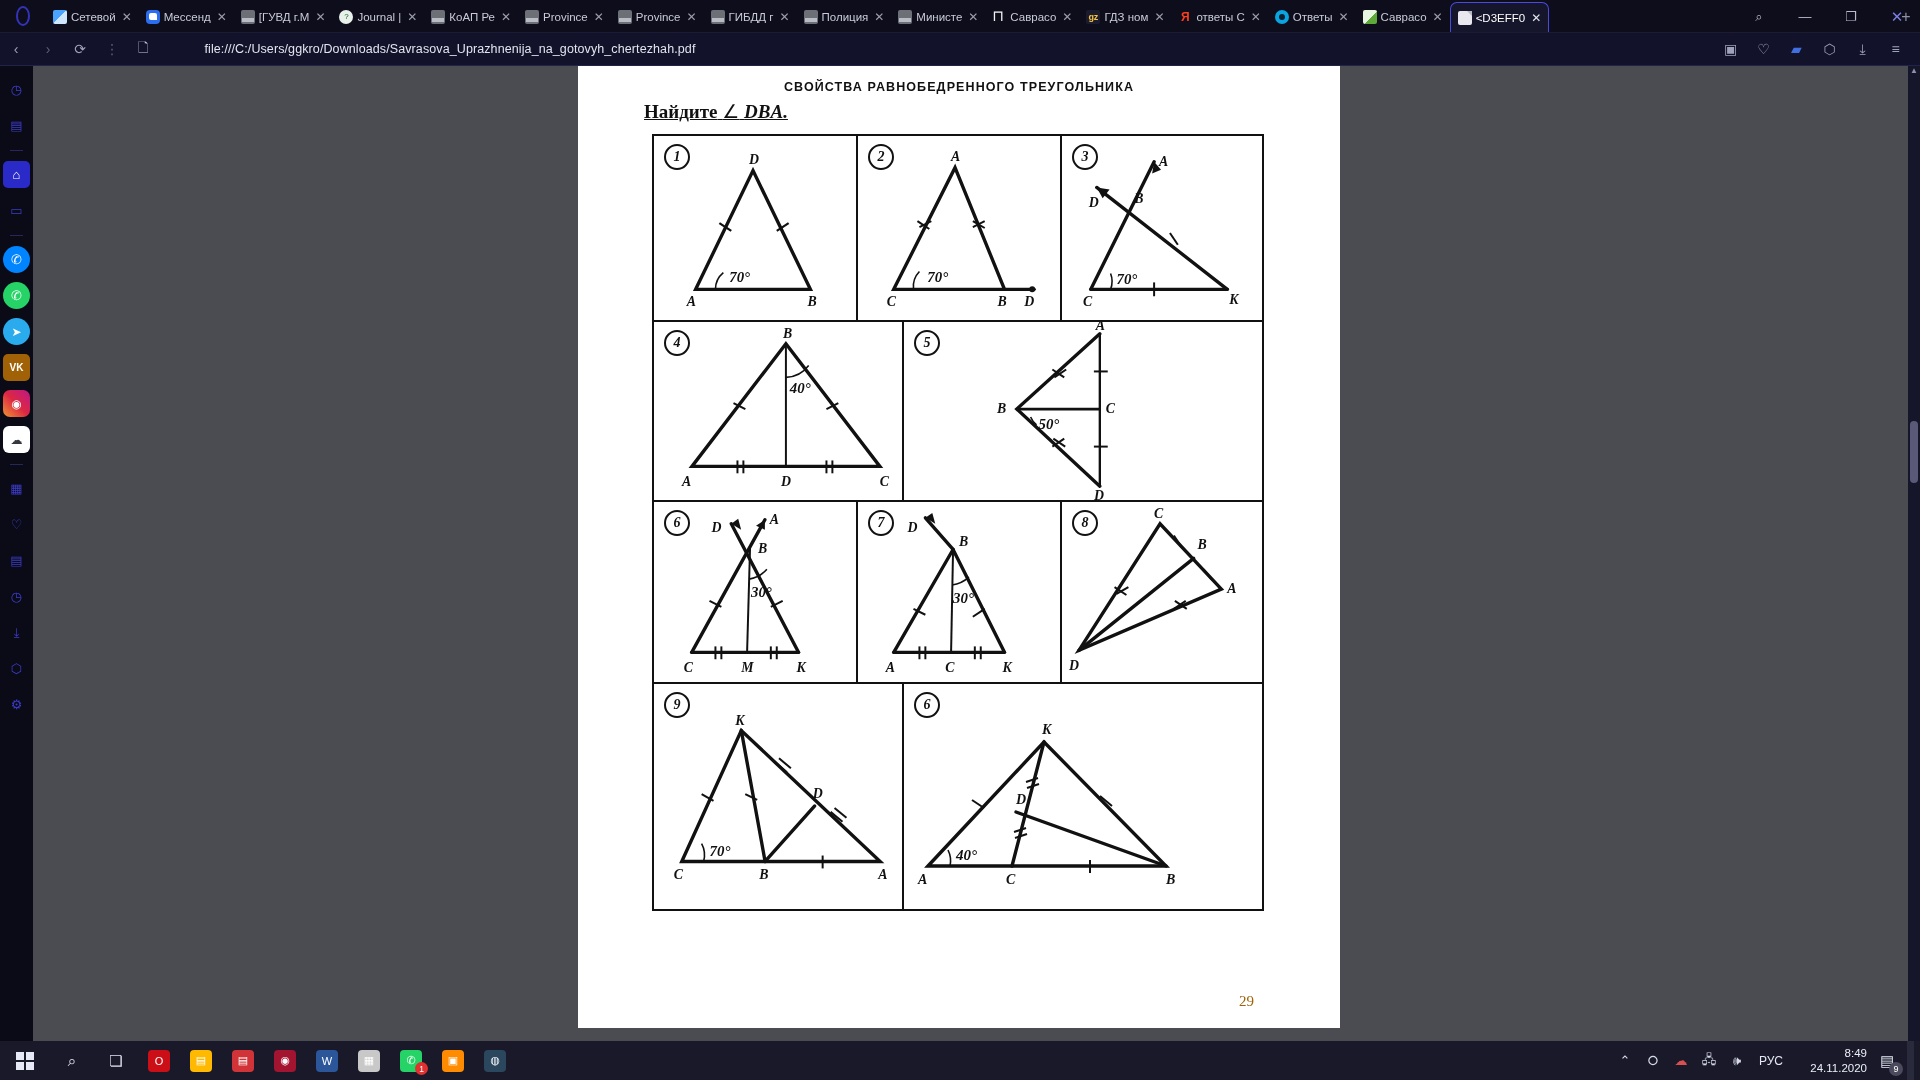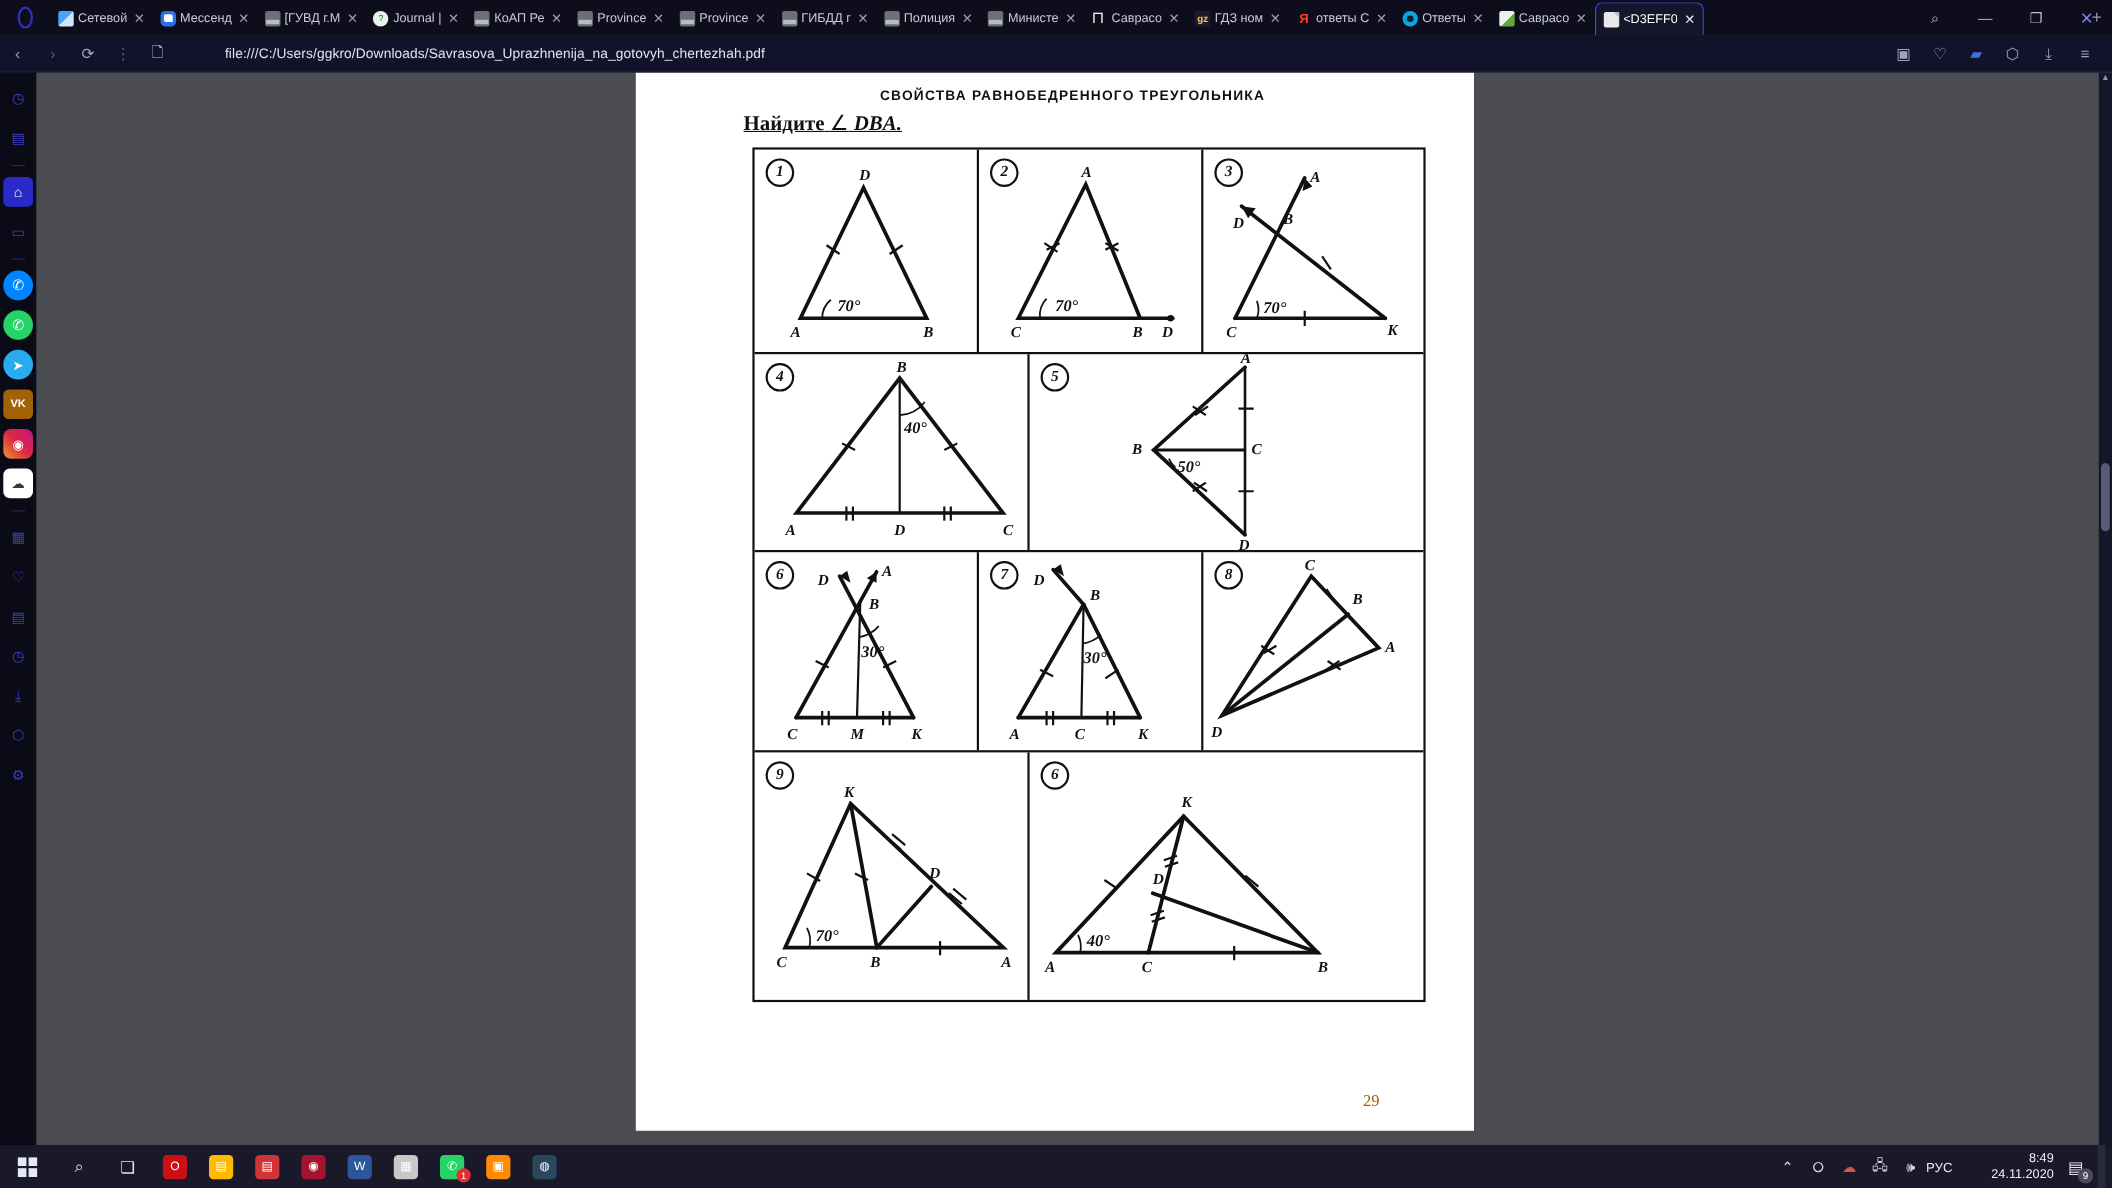--- a/index.html
+++ b/index.html
@@ -130,21 +130,20 @@
 
   
   .viewport {
     position:absolute; left:33px; top:66px; width:1887px; height:975px;
     background:#4b4b52;
     overflow:hidden;
   }
   .page {
     position:absolute; left:545px; top:0px; width:762px; height:962px;
     background:#ffffff;
-    padding-left:32px;
   }
   .page-inner { position:relative; width:100%; height:100%; }
   .doc-title {
     position:absolute; left:0; right:0; top:14px;
     text-align:center; font-family:"Liberation Sans", sans-serif;
     font-weight:bold; font-size:12.5px; letter-spacing:1.1px; color:#111;
   }
   .doc-instruction {
     position:absolute; left:66px; top:34px;
     font-family:"Liberation Serif", serif; font-weight:bold; font-size:19px; color:#111;text-decoration:underline;
@@ -190,21 +189,21 @@
   .tb-ico.start { width:50px; }
   .tb-app { width:42px; height:39px; display:flex; align-items:center; justify-content:center; position:relative; }
   .tb-app .sq { width:22px; height:22px; border-radius:4px; display:flex; align-items:center; justify-content:center; font-size:11px; color:#fff; }
   .tb-badge {
     position:absolute; right:4px; bottom:5px; min-width:13px; height:13px;
     background:#e03030; border-radius:7px; color:#fff; font-size:8.5px;
     display:flex; align-items:center; justify-content:center; padding:0 3px;
   }
   .tray { margin-left:auto; display:flex; align-items:center; gap:0; padding-right:6px; }
   .tray-ico { width:28px; height:39px; display:flex; align-items:center; justify-content:center; color:#d7d9e8; font-size:13px; position:relative; }
-  .tray-lang { width:40px; color:#e6e8f5; font-size:12px; }
+  .tray-lang { width:40px; text-align:center; color:#e6e8f5; font-size:12px; }
   .tray-clock { width:76px; text-align:right; color:#eceefb; font-size:11.5px; line-height:15px; }
   .tray-notif { width:40px; height:39px; display:flex; align-items:center; justify-content:center; color:#e6e8f5; font-size:15px; position:relative; }
   .tray-notif .cnt {
     position:absolute; right:4px; bottom:4px; width:14px; height:14px; border-radius:50%;
     background:#4a4a5c; color:#fff; font-size:9px; display:flex; align-items:center; justify-content:center;
   }
   .tray-show { width:7px; height:39px; background:#2a2a3d; }
 </style>
 </head>
 <body>

